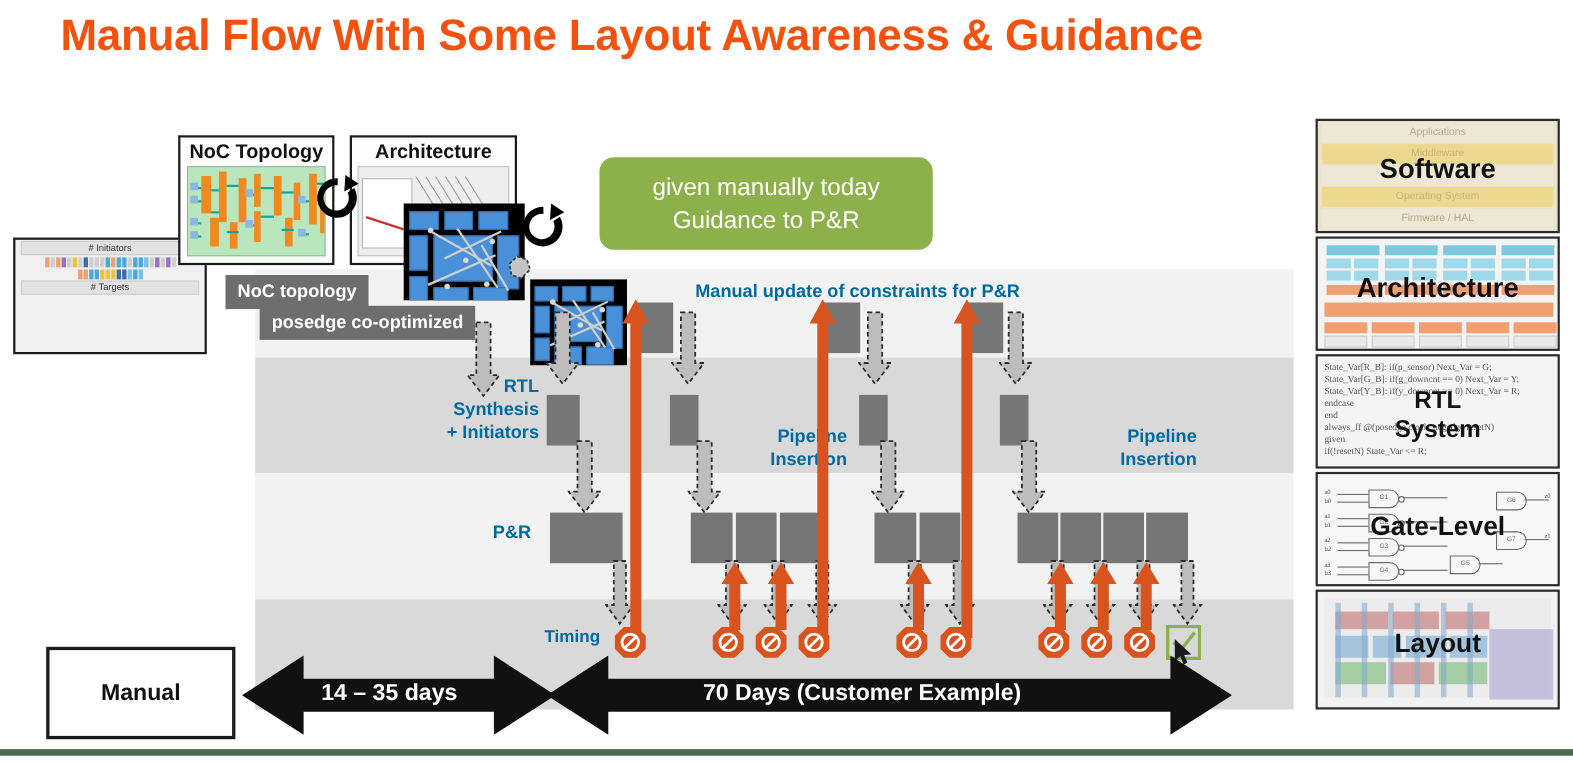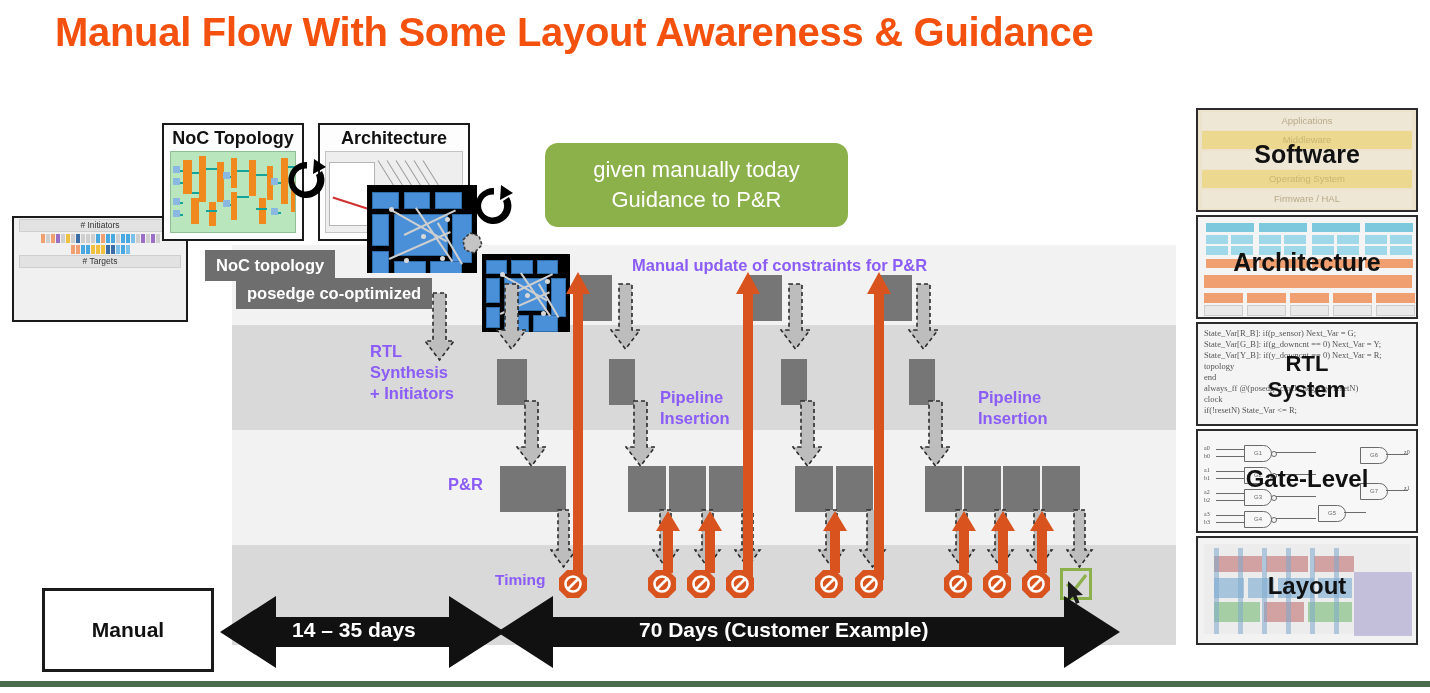--- a/index.html
+++ b/index.html
@@ -78,21 +78,21 @@
   #callout-2{left:236px;top:278px;height:31px;font-size:16.5px;}
 
   
   #guidance-box{
     left:545px;top:143px;width:303px;height:84px;background:#8cb04a;border-radius:13px;
     display:flex;flex-direction:column;align-items:center;justify-content:center;
     color:#fff;font-size:22px;line-height:30px;text-align:center;
   }
 
   
-  .flow-label{position:absolute;font-weight:700;color:#8b5cf6;text-align:left;white-space:nowrap;}
+  .flow-label{position:absolute;font-weight:700;color:#0369a1;text-align:right;white-space:nowrap;}
   #label-constraints{left:632px;top:256px;font-size:16.5px;}
   #label-rtl{left:370px;top:341px;font-size:16.5px;line-height:21px;width:120px;}
   #label-pnr{left:448px;top:475px;font-size:16.5px;}
   #label-pipe-1{left:660px;top:387px;font-size:16.5px;line-height:21px;width:110px;}
   #label-pipe-2{left:978px;top:387px;font-size:16.5px;line-height:21px;width:110px;}
   #label-timing{left:495px;top:571px;font-size:15.5px;}
 
   
   .blk{position:absolute;background:#767676;}
 
@@ -663,24 +663,24 @@
     <div style="position: absolute; left: 178px; top: 76px; width: 39px; height: 10px; background: rgb(240, 160, 112);"></div>
     <div style="position: absolute; left: 178px; top: 88px; width: 39px; height: 11px; background: rgb(233, 233, 233); border: 1px solid rgb(204, 204, 204); box-sizing: border-box;"></div>
   </div>
 <div class="stack-label" id="label-arch-stack">Architecture</div>
 
 <div class="stack-card" id="stack-rtl">
   <div style="padding:4px 6px;">
     <div class="code-line">State_Var[R_B]: if(p_sensor)      Next_Var = G;</div>
     <div class="code-line">State_Var[G_B]: if(g_downcnt == 0) Next_Var = Y;</div>
     <div class="code-line">State_Var[Y_B]: if(y_downcnt == 0) Next_Var = R;</div>
-    <div class="code-line">topology</div>
+    <div class="code-line">endcase</div>
     <div class="code-line">end</div>
     <div class="code-line">always_ff @(posedge clock, negedge resetN)</div>
-    <div class="code-line">clock</div>
+    <div class="code-line">given</div>
     <div class="code-line">   if(!resetN) State_Var &lt;= R;</div>
   </div>
 </div>
 <div class="stack-label" id="label-rtl-stack">
   <div>RTL</div>
   <div>System</div>
 </div>
 
 <div class="stack-card" id="stack-gate">
     <div class="gate-box" style="left: 46px; top: 14px; width: 26px; height: 15px; line-height: 15px;">G1</div>

